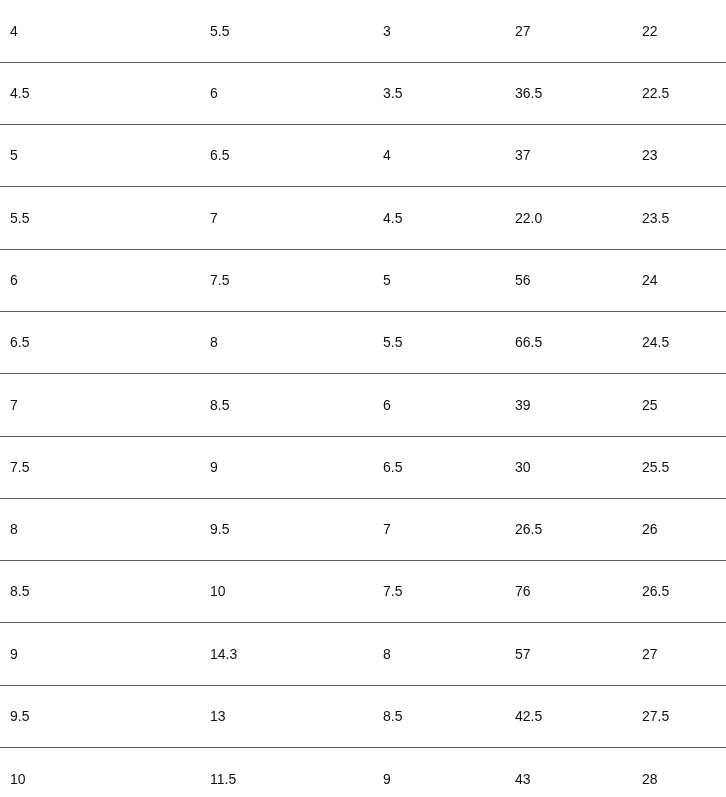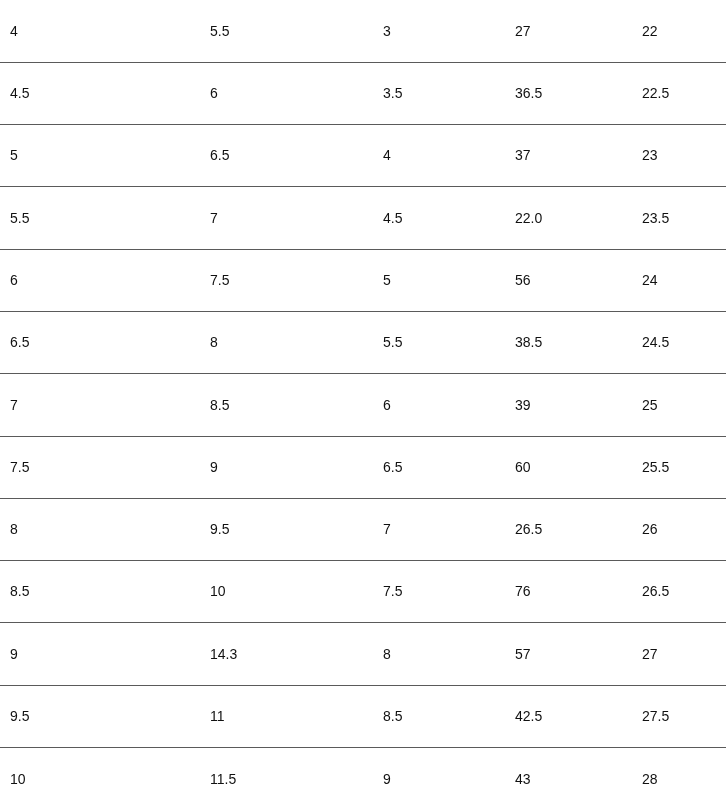--- a/index.html
+++ b/index.html
@@ -90,35 +90,35 @@
         <td class="c0">6</td>
         <td class="c1">7.5</td>
         <td class="c2">5</td>
         <td class="c3">56</td>
         <td class="c4">24</td>
       </tr>
       <tr>
         <td class="c0">6.5</td>
         <td class="c1">8</td>
         <td class="c2">5.5</td>
-        <td class="c3">38.5</td>
+        <td class="c3">66.5</td>
         <td class="c4">24.5</td>
       </tr>
       <tr>
         <td class="c0">7</td>
         <td class="c1">8.5</td>
         <td class="c2">6</td>
         <td class="c3">39</td>
         <td class="c4">25</td>
       </tr>
       <tr>
         <td class="c0">7.5</td>
         <td class="c1">9</td>
         <td class="c2">6.5</td>
-        <td class="c3">60</td>
+        <td class="c3">30</td>
         <td class="c4">25.5</td>
       </tr>
       <tr>
         <td class="c0">8</td>
         <td class="c1">9.5</td>
         <td class="c2">7</td>
         <td class="c3">26.5</td>
         <td class="c4">26</td>
       </tr>
       <tr>
@@ -130,21 +130,21 @@
       </tr>
       <tr>
         <td class="c0">9</td>
         <td class="c1">14.3</td>
         <td class="c2">8</td>
         <td class="c3">57</td>
         <td class="c4">27</td>
       </tr>
       <tr>
         <td class="c0">9.5</td>
-        <td class="c1">11</td>
+        <td class="c1">13</td>
         <td class="c2">8.5</td>
         <td class="c3">42.5</td>
         <td class="c4">27.5</td>
       </tr>
       <tr>
         <td class="c0">10</td>
         <td class="c1">11.5</td>
         <td class="c2">9</td>
         <td class="c3">43</td>
         <td class="c4">28</td>

